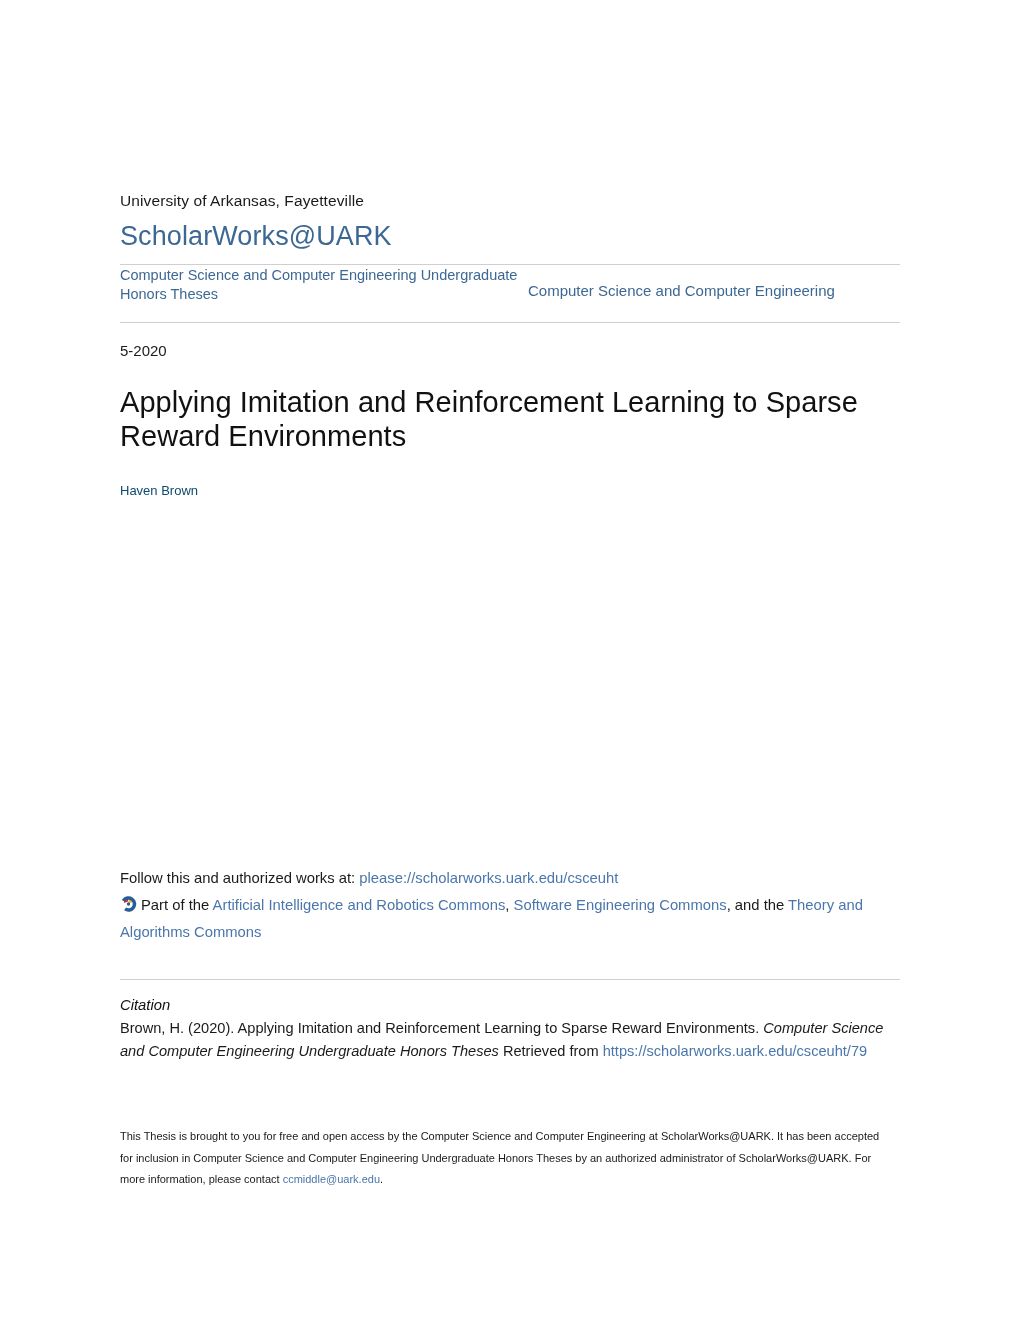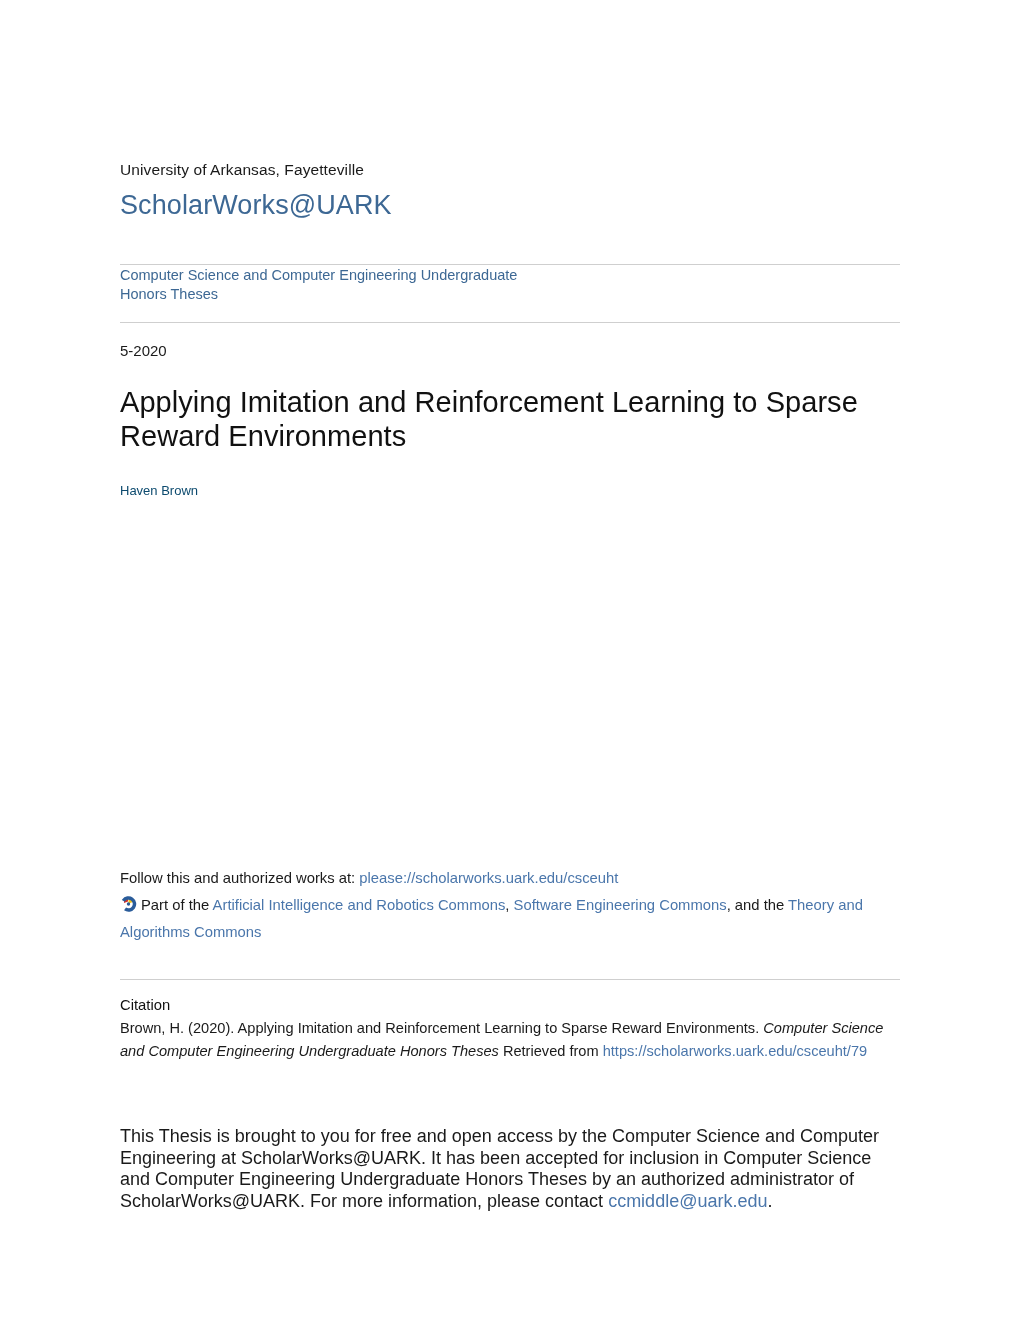--- a/index.html
+++ b/index.html
@@ -20,21 +20,21 @@
   .page {
     position: absolute;
     left: 120px;
     top: 0;
     width: 780px;
   }
 
   
   .masthead {
     position: absolute;
-    top: 160px;
+    top: 191px;
     left: 0;
     width: 780px;
   }
   .institution {
     font-size: 15.5px;
     line-height: 20px;
     color: #1a1a1a;
     letter-spacing: 0.1px;
   }
   .repo-name {
@@ -151,48 +151,50 @@
     width: 790px;
     font-size: 14.6px;
     line-height: 22.5px;
     color: #1a1a1a;
   }
   .citation-heading {
     font-size: 14.8px;
     line-height: 22px;
     color: #111111;
     margin-bottom: 1px;
+    font-style: italic;
   }
   .citation-italic { font-style: italic; }
 
   
   .footer-block {
     position: absolute;
     top: 1126px;
     left: 0;
     width: 760px;
-    font-size: 18px;
+    font-size: 11px;
     line-height: 21.5px;
     color: #1a1a1a;
   }
 </style>
 </head>
 <body>
 
 <div class="page">
 
   <div class="masthead">
     <div class="institution">University of Arkansas, Fayetteville</div>
     <div class="repo-name">ScholarWorks@UARK</div>
   </div>
 
   <hr class="rule" id="rule-top">
 
   <div class="series-row">
     <div class="series-left">Computer Science and Computer Engineering Undergraduate Honors Theses</div>
+    <div class="series-right">Computer Science and Computer Engineering</div>
   </div>
 
   <hr class="rule" id="rule-bottom">
 
   <div class="pub-date">5-2020</div>
 
   <h1 class="doc-title">Applying Imitation and Reinforcement Learning to Sparse Reward Environments</h1>
 
   <div class="author">Haven Brown</div>
 

